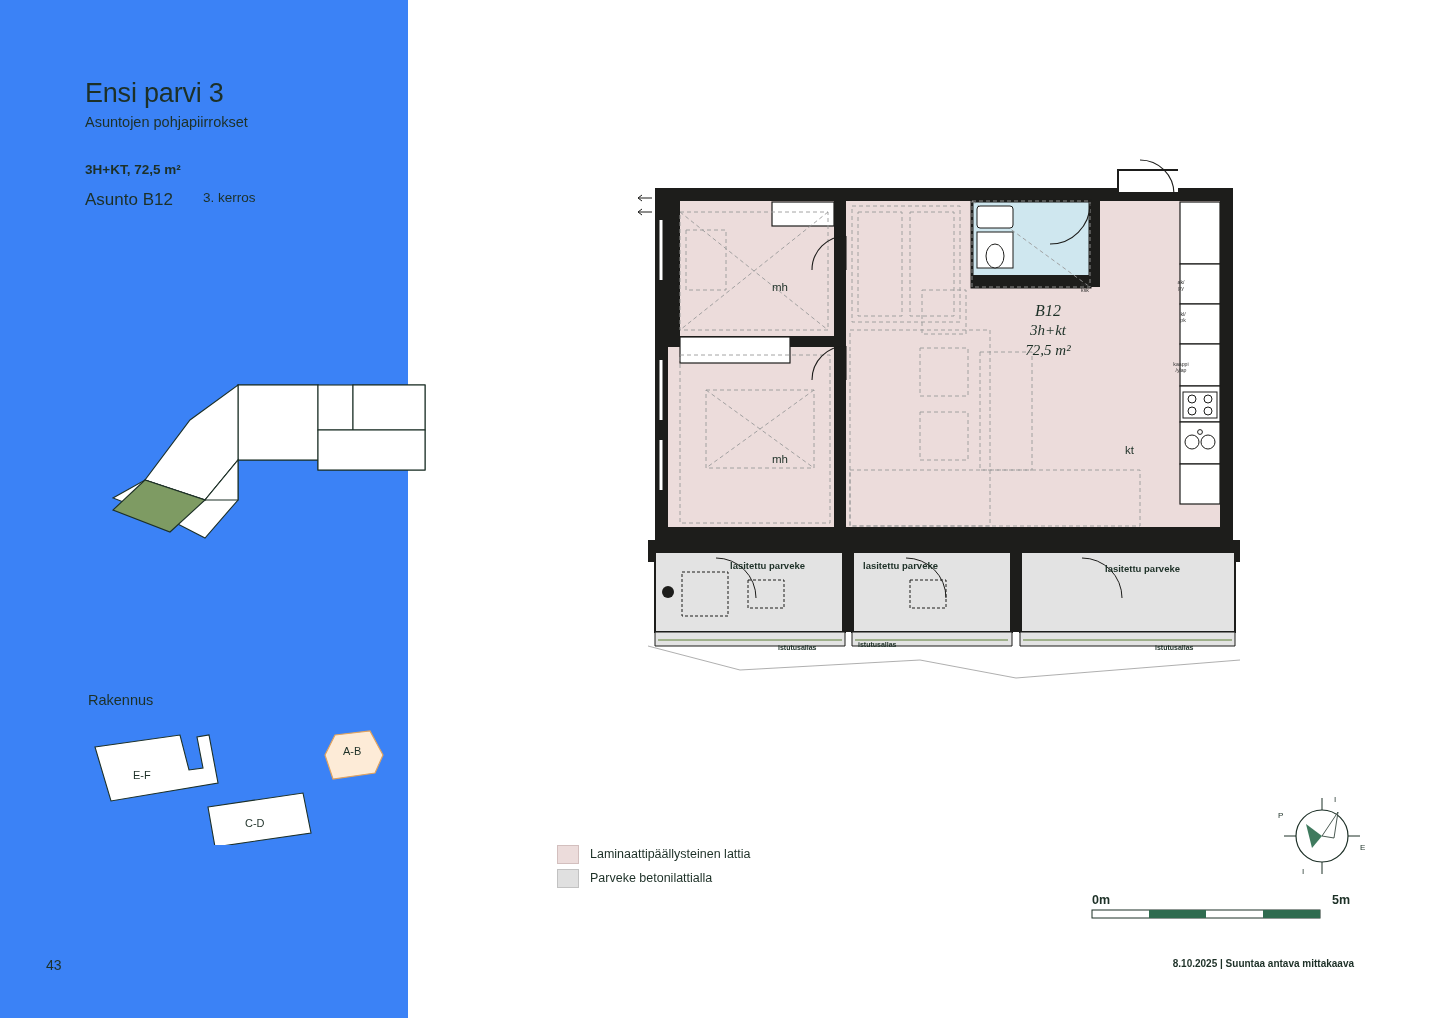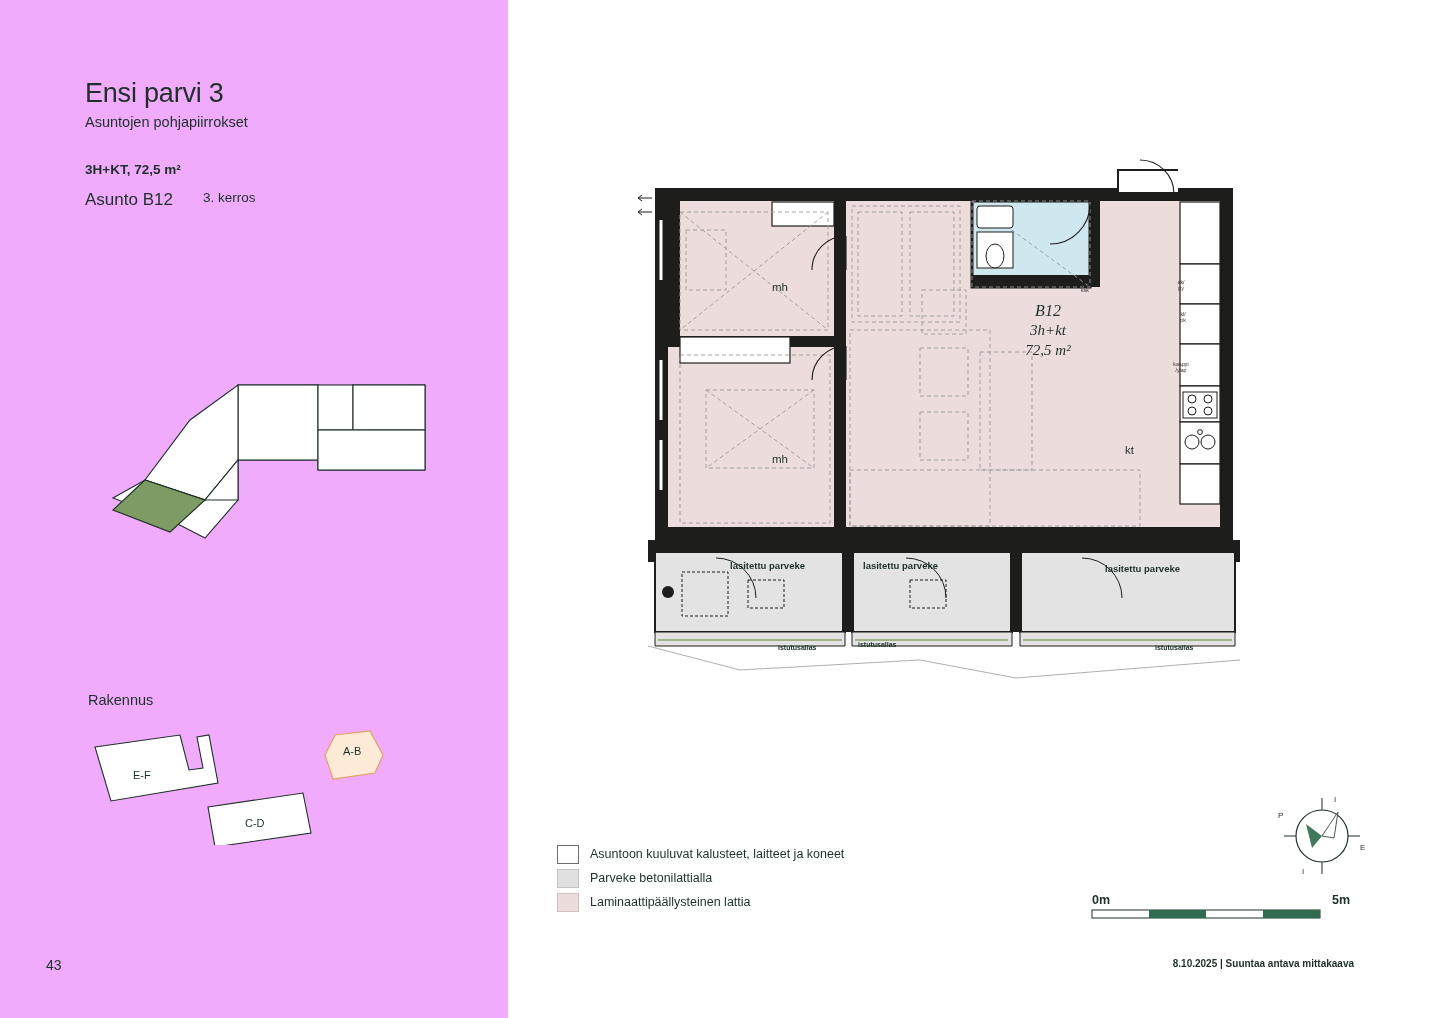--- a/index.html
+++ b/index.html
@@ -8,22 +8,22 @@
     font-family:"Liberation Sans", sans-serif;
     background:#ffffff;
     position:relative;
     overflow:hidden;
     color:#1d3027;
   }
   .page{position:absolute;inset:0;}
 
   
   .left-panel{
-    position:absolute;left:0;top:0;width:508px;height:1018px;
-    background:#f0abfc;
+    position:absolute;left:0;top:0;width:408px;height:1018px;
+    background:#3b82f6;
   }
   .title{
     position:absolute;left:85px;top:78px;
     font-size:27px;font-weight:400;letter-spacing:-0.2px;color:#1d3027;
   }
   .subtitle{
     position:absolute;left:85px;top:114px;
     font-size:14.5px;font-weight:400;color:#1d3027;
   }
   .apt-type{
@@ -308,30 +308,26 @@
     <div class="tiny" style="left:550px;top:172px;width:26px;white-space:pre;">kl/
 pk</div>
     <div class="tiny" style="left:548px;top:222px;width:26px;white-space:pre;">kaappi
 /ylap</div>
     <div class="tiny" style="left:452px;top:142px;width:26px;white-space:pre;">wc/
 ksk</div>
   </div>
 
   <div class="legend">
     <div class="legend-row">
-      <span class="legend-swatch" style="background:#ffffff;"></span>
-      <span class="legend-text">Asuntoon kuuluvat kalusteet, laitteet ja koneet</span>
+      <span class="legend-swatch" style="background:#ecdcdb;border-color:#d3bfbe;"></span>
+      <span class="legend-text">Laminaattipäällysteinen lattia</span>
     </div>
     <div class="legend-row">
       <span class="legend-swatch" style="background:#e0e0e0;border-color:#c2c2c2;"></span>
       <span class="legend-text">Parveke betonilattialla</span>
-    </div>
-    <div class="legend-row">
-      <span class="legend-swatch" style="background:#ecdcdb;border-color:#d3bfbe;"></span>
-      <span class="legend-text">Laminaattipäällysteinen lattia</span>
     </div>
   </div>
 
   <div class="compass">
     <svg width="100" height="92" viewBox="0 0 100 92">
       <circle cx="50" cy="46" r="26" fill="none" stroke="#1d3027" stroke-width="1.2"></circle>
       <polygon points="50,46 34,34 40,58" fill="#3f7a5e"></polygon>
       <polygon points="50,46 66,22 62,48" fill="#ffffff" stroke="#1d3027" stroke-width="0.8"></polygon>
       <line x1="50" y1="8" x2="50" y2="20" stroke="#1d3027" stroke-width="1"></line>
       <line x1="50" y1="72" x2="50" y2="84" stroke="#1d3027" stroke-width="1"></line>

